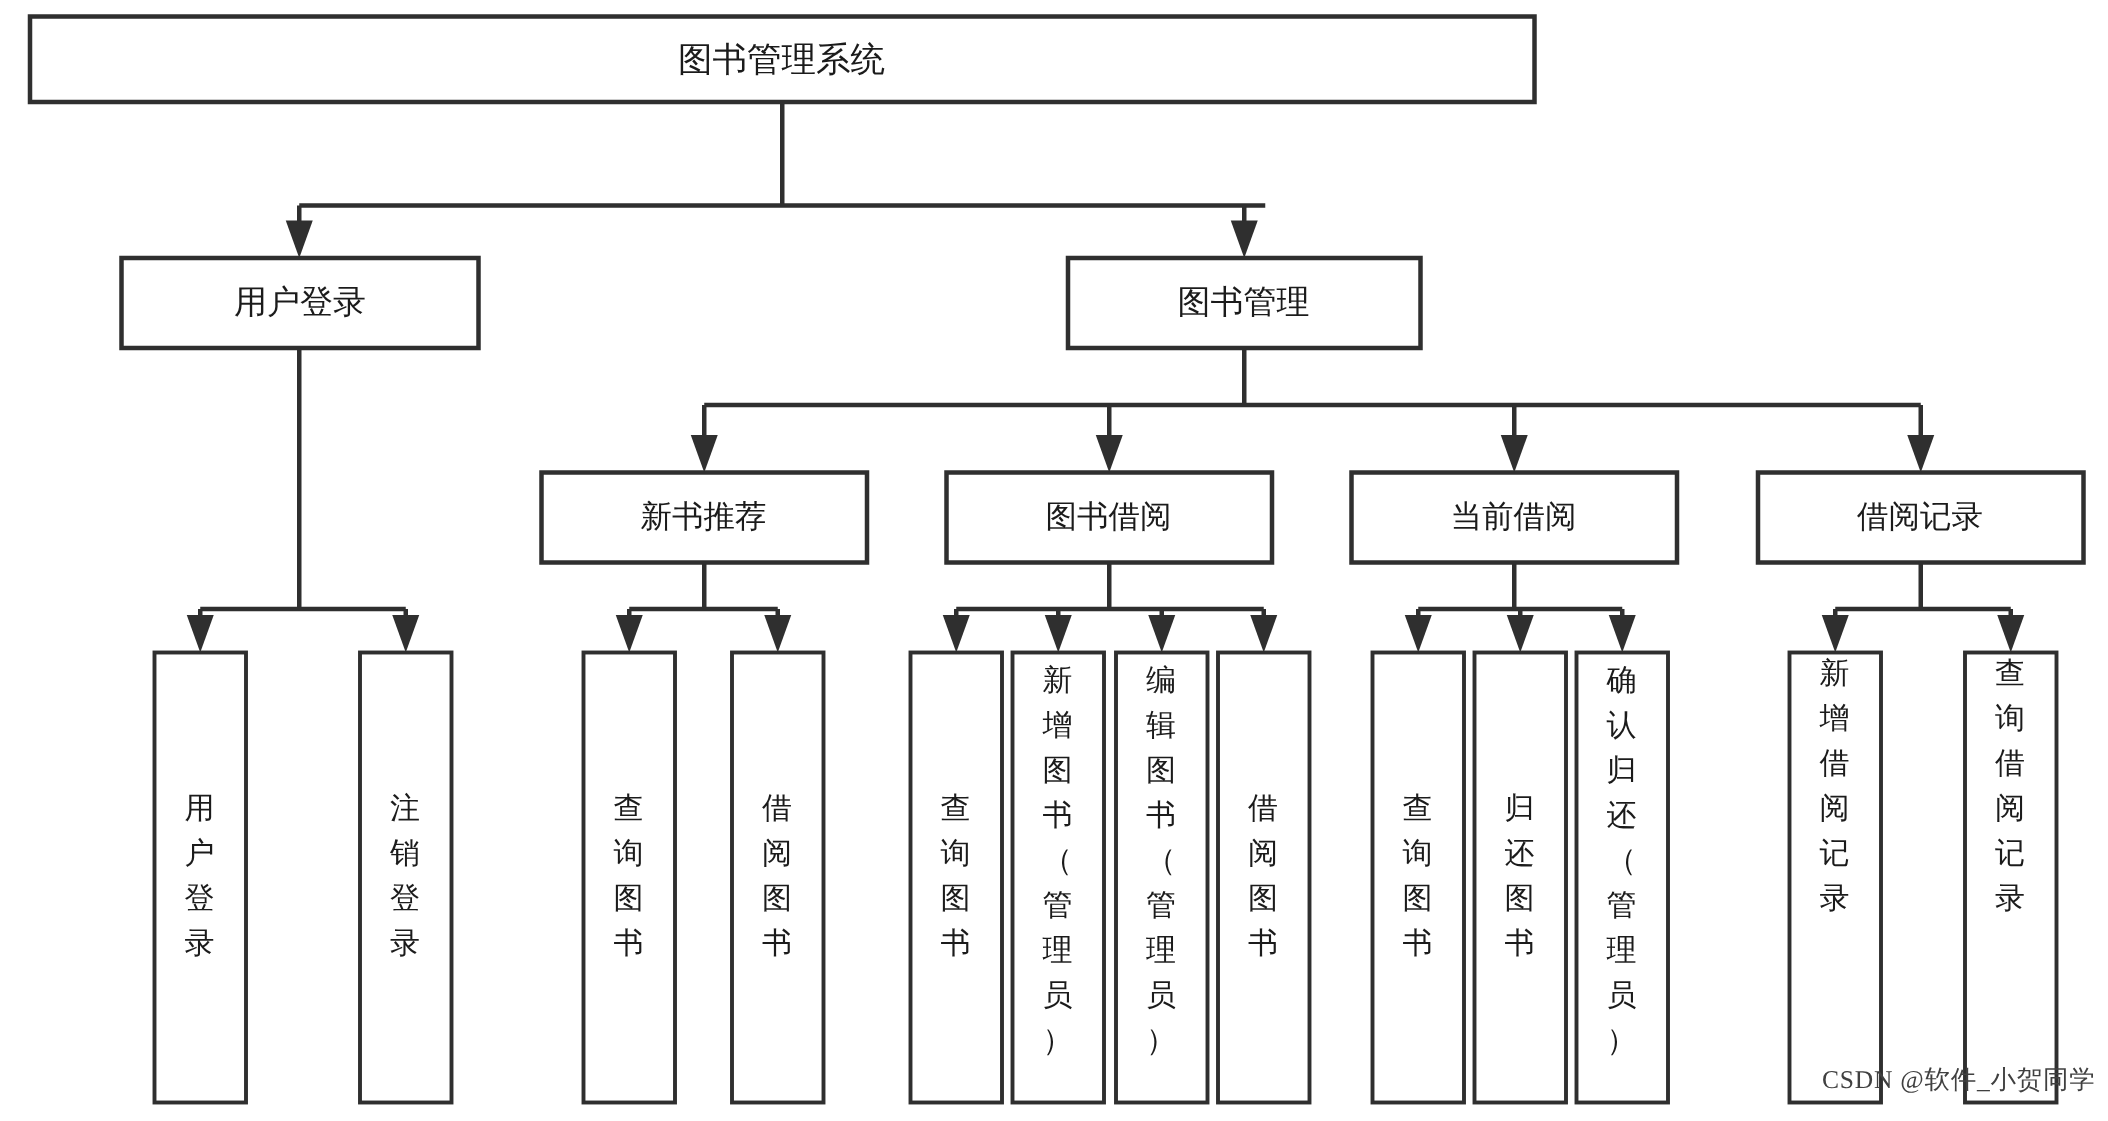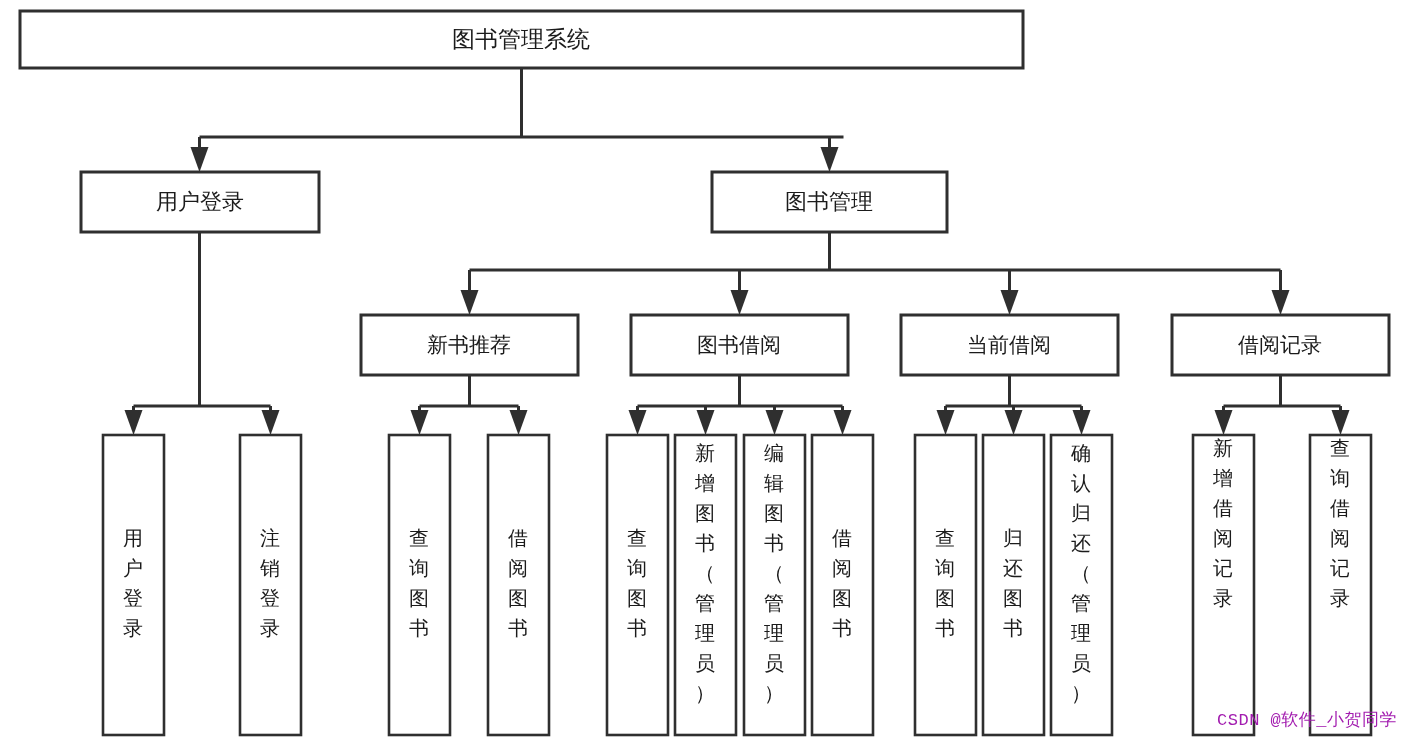--- a/index.html
+++ b/index.html
@@ -59,23 +59,23 @@
     font-family: "Liberation Sans", "DejaVu Sans", sans-serif;
     font-size: 20px;
     fill: #1b1b1b;
     text-anchor: middle;
     dominant-baseline: middle;
   }
   .watermark {
     position: absolute;
     right: 8px;
     bottom: 4px;
-    font-family: Liberation Mono, monospace;
+    font-family: Liberation Serif, serif;
     font-size: 17px;
-    color: #a21caf;
+    color: #404040;
     letter-spacing: 0.5px;
     white-space: nowrap;
     pointer-events: none;
     user-select: none;
   }
 </style>
 </head>
 <body>
 
 <div id="diagram-root">

